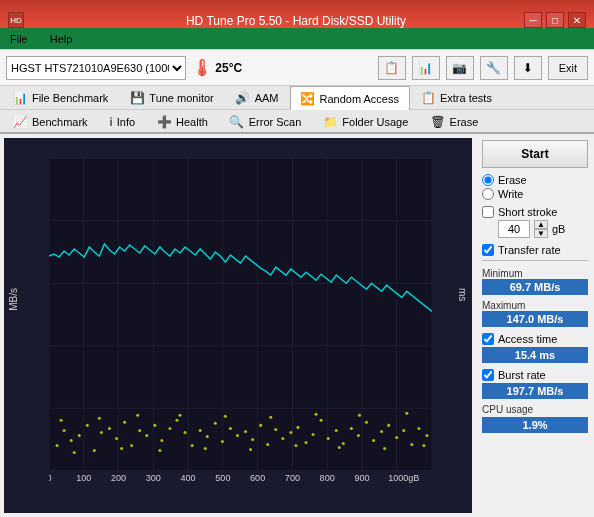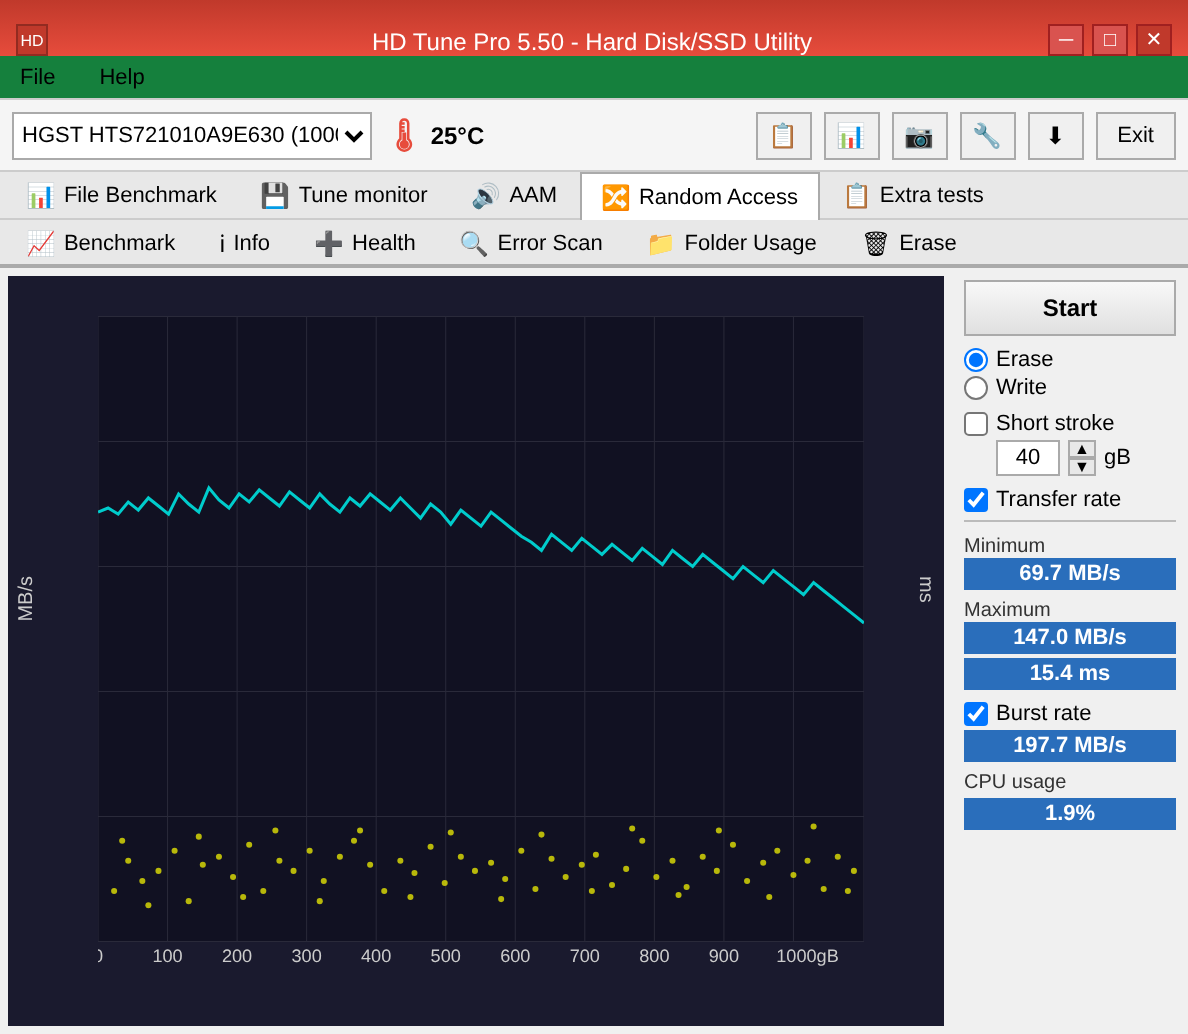--- a/index.html
+++ b/index.html
@@ -455,20 +455,24 @@
       <div class="stat-label">Minimum</div>
       <div class="stat-value">69.7 MB/s</div>
     </div>
 
     <div>
       <div class="stat-label">Maximum</div>
       <div class="stat-value">147.0 MB/s</div>
     </div>
 
 
+    <label class="checkbox-item">
+      <input type="checkbox" checked="" style="">
+      <span>Access time</span>
+    </label>
 
     <div class="stat-value">15.4 ms</div>
 
     <label class="checkbox-item">
       <input type="checkbox" checked="" style="">
       <span>Burst rate</span>
     </label>
 
     <div class="stat-value">197.7 MB/s</div>
 

